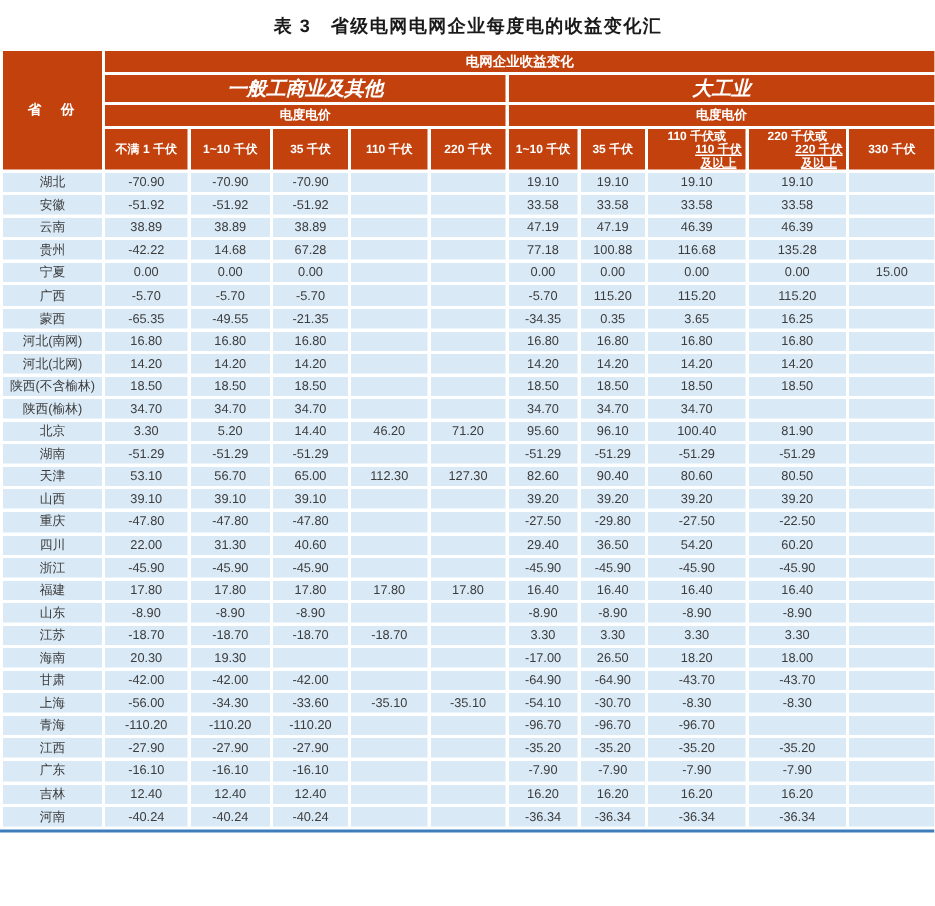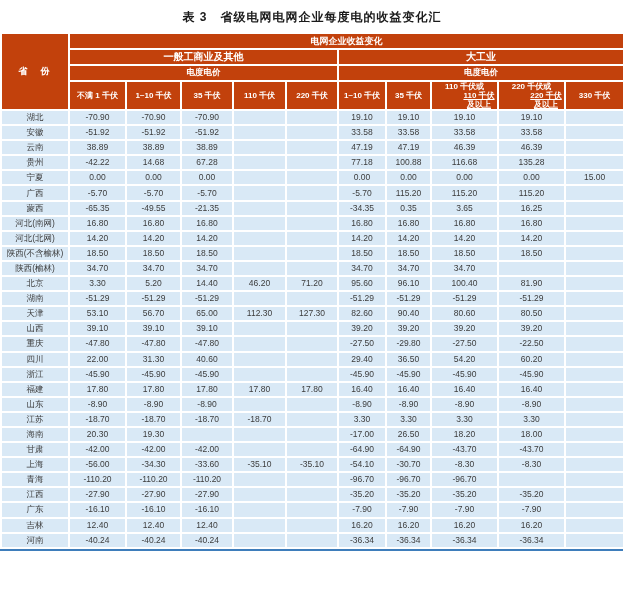--- a/index.html
+++ b/index.html
@@ -15,21 +15,21 @@
     width:623px;table-layout:fixed;border-collapse:collapse;
   }
   th,td{
     border:2px solid #ffffff;padding:0;text-align:center;
     overflow:hidden;white-space:nowrap;
   }
   thead th{
     background:#c2410c;color:#ffffff;font-weight:bold;
   }
   tr.hrow-1 th{height:14px;font-size:9px;}
-  tr.hrow-2 th{height:14px;font-size:10px;}
+  tr.hrow-2 th{height:14px;font-size:13px;font-style:italic;}
   tr.hrow-3 th{height:14px;font-size:8.5px;margin-left:44px;}
   tr.hrow-kv th{height:20px;font-size:8px;}
   th.corner{font-size:9.5px;letter-spacing:2px;}
   th.two-line{font-size:7.5px;line-height:9px;white-space:normal;}
   th.two-line span{display:block;}
   .kv-sub{text-decoration:underline;margin-left:29px;}
   tbody td{
     background:#d9e9f6;color:#3c3c3c;font-size:8.5px;
     height:13.1px;line-height:13px;
   }

